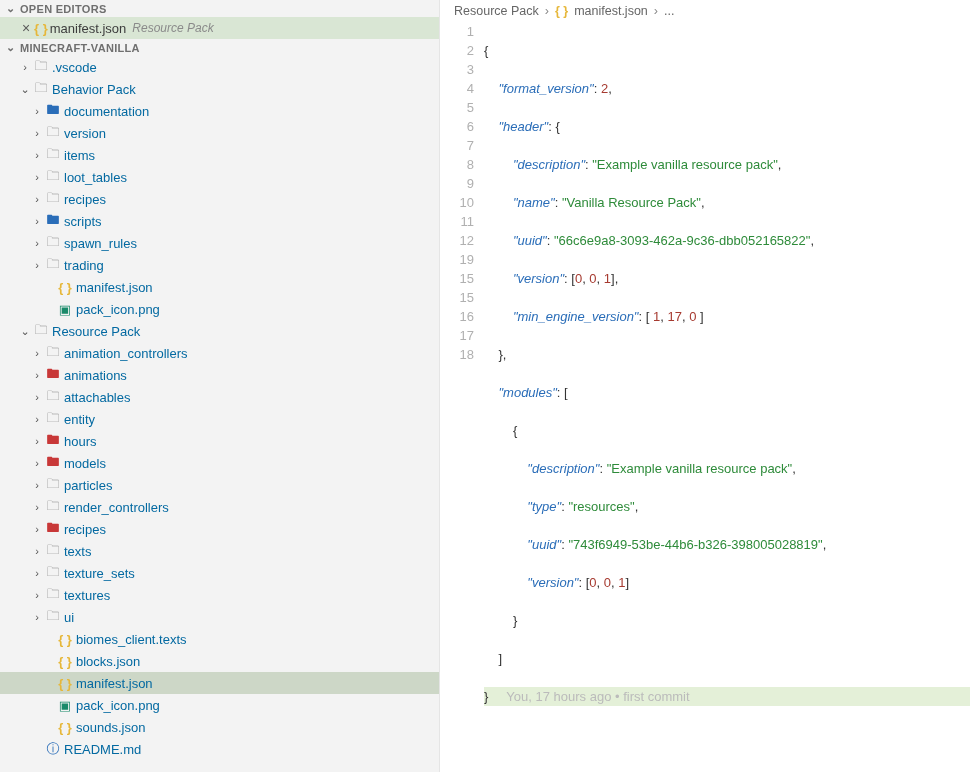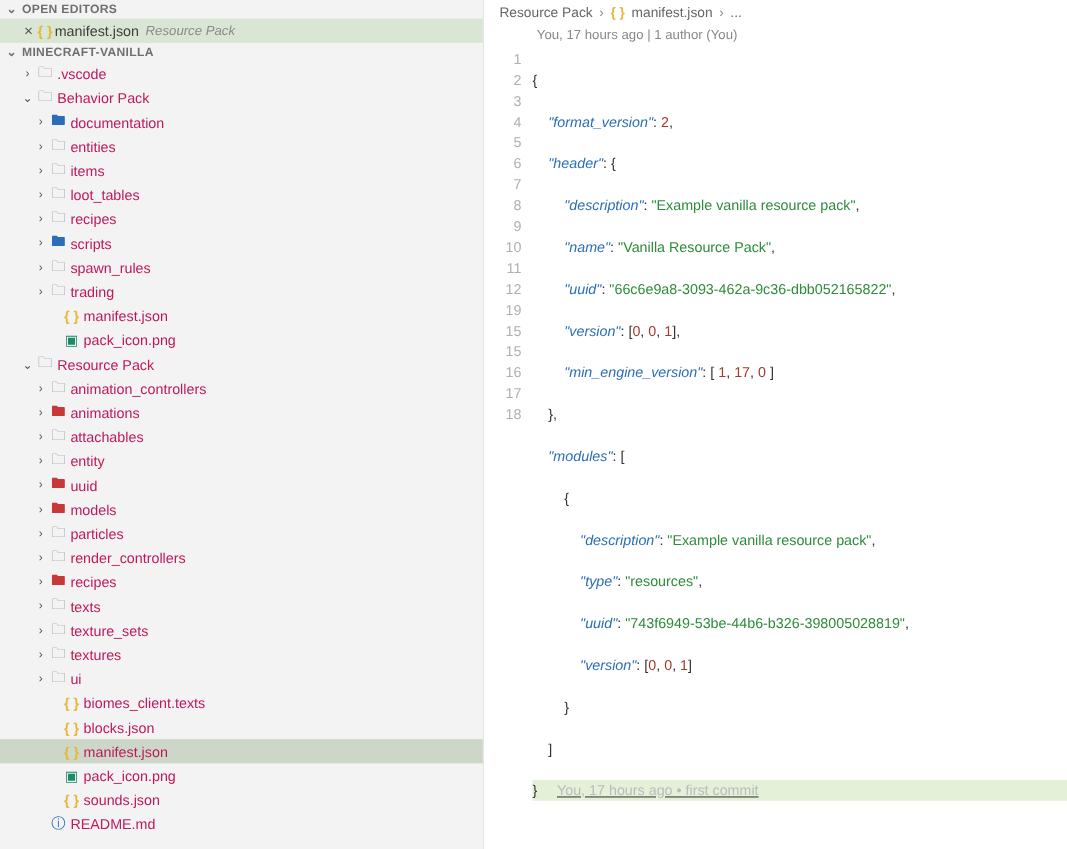--- a/index.html
+++ b/index.html
@@ -8,39 +8,39 @@
 .section-header { display: flex; align-items: center; padding: 2px 6px; font-size: 11px; font-weight: 700; color: #6f6f6f; letter-spacing: 0.3px; cursor: pointer; }
 .section-header .chev { width: 14px; font-size: 11px; color: #6f6f6f; }
 .open-editor-item { display: flex; align-items: center; padding: 3px 6px 3px 18px; background: #d9e6d4; }
 .open-editor-item .close { width: 16px; color: #5a5a5a; font-size: 14px; text-align: center; }
 .open-editor-item .label { margin-left: 2px; }
 .open-editor-item .hint { color: #8a8a8a; font-style: italic; margin-left: 6px; font-size: 12px; }
 .tree-row { display: flex; align-items: center; height: 22px; padding-left: 6px; cursor: pointer; }
 .tree-row.selected { background: #cdd7c7; }
 .tree-row .chev { width: 14px; color: #555; font-size: 11px; text-align: center; }
 .tree-row .icon { width: 18px; text-align: center; margin-right: 2px; }
-.tree-row .label { color: #be185d; }
+.tree-row .label { color: #0369a1; }
 .ind1 { padding-left: 18px; } .ind2 { padding-left: 30px; } .ind3 { padding-left: 42px; }
 .folder-icon { color: #888; }
 .json-icon { color: #e6b73a; font-weight: 700; }
 .img-icon { color: #1a8a6a; }
 .spec-folder { color: #c83838; }
 .doc-icon { color: #2a6db8; }
 .info-icon { color: #2a6db8; }
 
 .editor { flex: 1; background: #fff; display: flex; flex-direction: column; }
 .breadcrumb { padding: 4px 14px; font-size: 12.5px; color: #888; display: flex; align-items: center; gap: 6px; }
 .breadcrumb .bc-item { color: #666; }
 .gitlens { padding: 2px 14px 6px 48px; font-size: 12px; color: #888; }
 .code-area { display: flex; font-family: Consolas, 'Courier New', monospace; font-size: 13px; line-height: 19px; }
 .gutter { width: 44px; text-align: right; color: #b0b0b0; padding-right: 10px; }
 .gutter div { height: 19px; }
 .code { flex: 1; white-space: pre; }
 .code div { height: 19px; }
-.code .hl { background: #e4f0d8; text-decoration: underline; }
+.code .hl { background: #e4f0d8; }
 .k { color: #2a6db8; font-style: italic; }
 .s { color: #2e8b3a; }
 .n { color: #a63a30; }
 .p { color: #333; }
 .gl { color: #bbb; font-style: normal; margin-left: 18px; }
 </style>
 </head>
 <body>
 
 <div class="sidebar">
@@ -70,21 +70,21 @@
       <span class="label">Behavior Pack</span>
     </div>
   <div class="tree-row ind2">
       <span class="chev">›</span>
       <span class="icon doc-icon">🖿</span>
       <span class="label">documentation</span>
     </div>
   <div class="tree-row ind2">
       <span class="chev">›</span>
       <span class="icon folder-icon">🗀</span>
-      <span class="label">entities</span>
+      <span class="label">version</span>
     </div>
   <div class="tree-row ind2">
       <span class="chev">›</span>
       <span class="icon folder-icon">🗀</span>
       <span class="label">items</span>
     </div>
   <div class="tree-row ind2">
       <span class="chev">›</span>
       <span class="icon folder-icon">🗀</span>
       <span class="label">loot_tables</span>
@@ -141,21 +141,21 @@
       <span class="label">attachables</span>
     </div>
   <div class="tree-row ind2">
       <span class="chev">›</span>
       <span class="icon folder-icon">🗀</span>
       <span class="label">entity</span>
     </div>
   <div class="tree-row ind2">
       <span class="chev">›</span>
       <span class="icon spec-folder">🖿</span>
-      <span class="label">uuid</span>
+      <span class="label">hours</span>
     </div>
   <div class="tree-row ind2">
       <span class="chev">›</span>
       <span class="icon spec-folder">🖿</span>
       <span class="label">models</span>
     </div>
   <div class="tree-row ind2">
       <span class="chev">›</span>
       <span class="icon folder-icon">🗀</span>
       <span class="label">particles</span>
@@ -224,21 +224,20 @@
 
 <div class="editor">
   <div class="breadcrumb">
     <span class="bc-item">Resource Pack</span>
       <span>›</span>
     <span class="json-icon">{ }</span>
     <span class="bc-item">manifest.json</span>
       <span>›</span>
     <span class="bc-item">...</span>
   </div>
-  <div class="gitlens">You, 17 hours ago | 1 author (You)</div>
   <div class="code-area">
     <div class="gutter">
       <div>1</div>
         <div>2</div>
         <div>3</div>
         <div>4</div>
         <div>5</div>
         <div>6</div>
         <div>7</div>
         <div>8</div>

